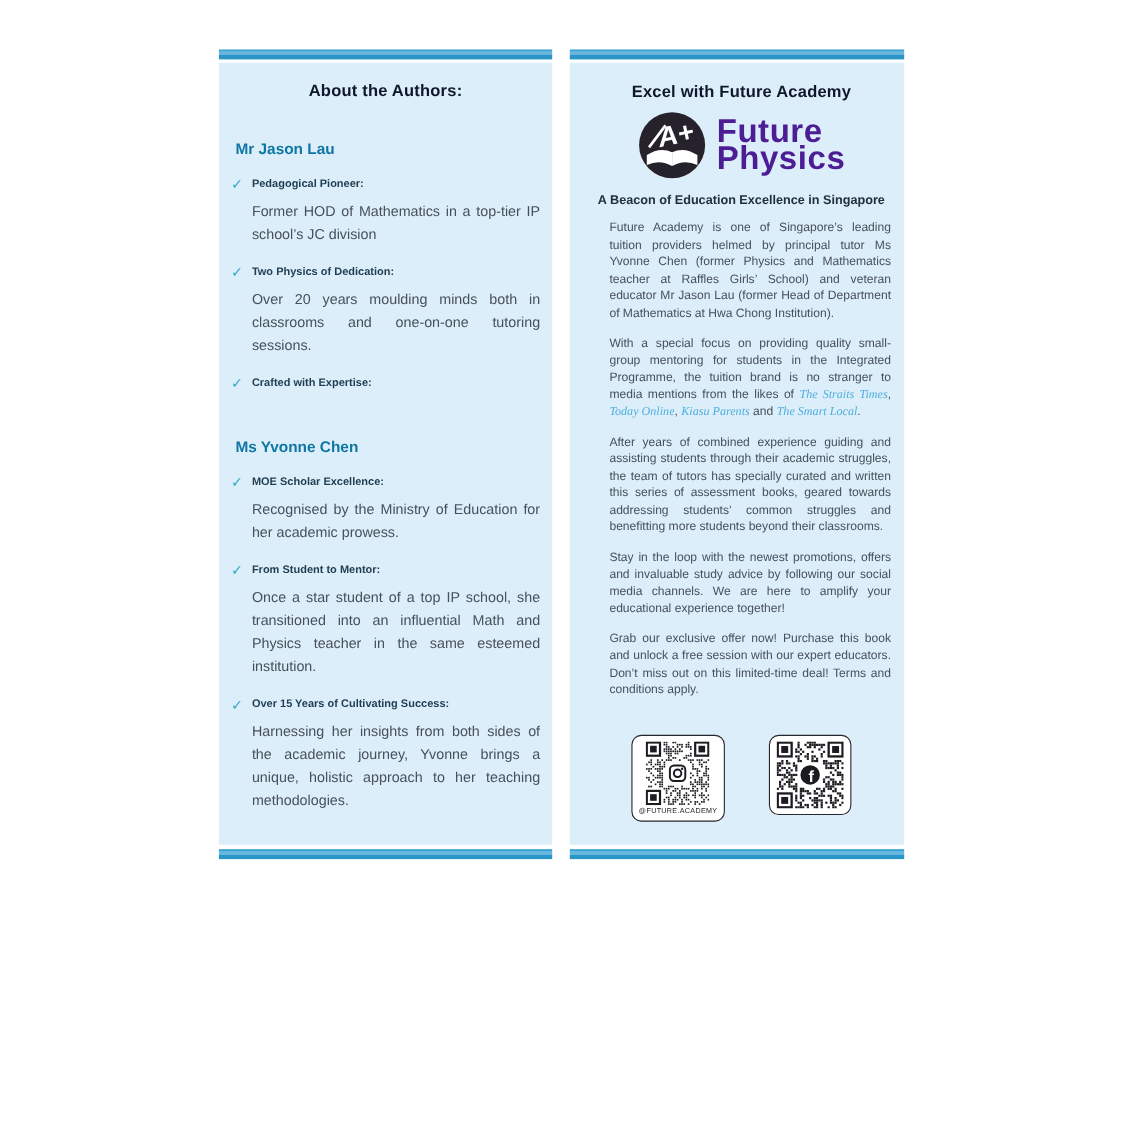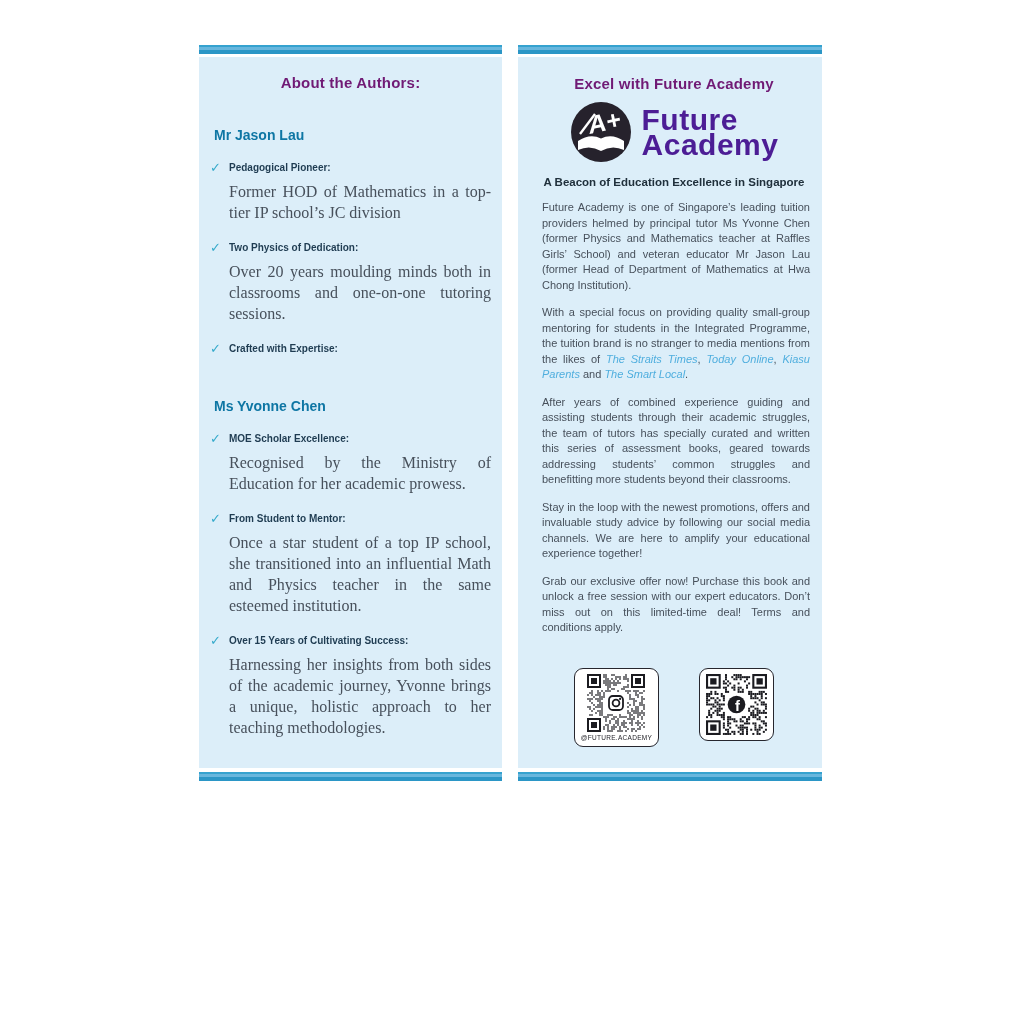--- a/index.html
+++ b/index.html
@@ -7,36 +7,36 @@
           font-family:"Liberation Sans",sans-serif;}
   .bar{position:absolute;height:9px;
        background:linear-gradient(180deg,#35A2CF 0 18%,#67B6DD 18% 58%,#2B96C6 58% 100%);}
   .bar.tl{left:199px;top:45px;width:303px;}
   .bar.tr{left:518px;top:45px;width:304px;}
   .bar.bl{left:199px;top:772px;width:303px;}
   .bar.br{left:518px;top:772px;width:304px;}
   .panel{position:absolute;top:57px;height:711px;background:#DCEEF9;box-sizing:border-box;}
   .panel.left{left:199px;width:303px;padding:17px 9px 0 9px;}
   .panel.right{left:518px;width:304px;padding:18px 12px 0 20px;}
-  .panel-title{margin:0;text-align:center;font-size:15px;font-weight:bold;color:#701a75;letter-spacing:.2px;}
+  .panel-title{margin:0;text-align:center;font-size:15px;font-weight:bold;color:#0f172a;letter-spacing:.2px;}
   
   .author-name{margin:36px 0 10px 6px;font-size:14px;font-weight:bold;color:#0E76A4;}
   .author-name.second{margin-top:36px;}
   .point{display:flex;margin:17px 2px 0 2px;}
   .check{flex:0 0 19px;font-size:13px;color:#35AACB;line-height:15px;}
   .point-content{flex:1;}
   .point-title{font-size:10px;font-weight:bold;color:#1F3C52;line-height:15px;margin-bottom:6px;}
-  .point-body{font-size:16px;line-height:21px;color:#47505B;text-align:justify;font-family:Liberation Serif, serif;}
+  .point-body{font-size:13px;line-height:21px;color:#47505B;text-align:justify;}
   
   .logo-row{display:flex;justify-content:center;align-items:center;gap:10px;margin-top:9px;}
   .logo-mark{width:62px;height:62px;flex:0 0 62px;}
   .logo-text{font-size:30px;line-height:25px;font-weight:bold;color:#4c1d95;letter-spacing:.5px;}
   .tagline{margin-top:13px;text-align:center;font-size:11.5px;font-weight:bold;color:#20303C;}
-  .para{margin:12px 0 0 4px;font-size:11px;line-height:15.5px;color:#47505B;text-align:justify;}
-  .para .em{color:#4FAEDE;font-style:italic;}
+  .para{margin:12px 0 0 16px;font-size:11px;line-height:15.5px;color:#47505B;text-align:justify;}
+  .para .em{color:#4FAEDE;font-style:italic;font-family:Liberation Serif, serif;}
   .qr-row{display:flex;justify-content:center;align-items:flex-start;gap:40px;margin-top:32px;}
   .qr-box{background:#fff;border:1.6px solid #26262E;border-radius:9px;padding:5px 6px;
           display:flex;flex-direction:column;align-items:center;}
   .qr-box svg{display:block;}
   .qr-label{margin-top:2px;font-size:6.5px;letter-spacing:.3px;color:#1E1E24;white-space:nowrap;}
 </style>
 </head>
 <body>
 
 <div class="canvas">
@@ -103,21 +103,21 @@
     <div class="logo-row">
       <svg class="logo-mark" viewBox="0 0 62 62" xmlns="http://www.w3.org/2000/svg">
         <circle cx="31" cy="31" r="30" fill="#26222C"></circle>
         <path d="M8 40 Q20 32 31 37.5 L31 50 Q20 43.5 8 49 Z" fill="#fff"></path>
         <path d="M54 40 Q42 32 31 37.5 L31 50 Q42 43.5 54 49 Z" fill="#fff"></path>
         <line x1="10" y1="33" x2="25" y2="13" stroke="#fff" stroke-width="2.4"></line>
         <text x="18" y="31" font-size="25" font-weight="bold" font-style="italic" font-family="Liberation Sans, sans-serif" fill="#fff" transform="rotate(-12 28 22)">A+</text>
       </svg>
       <div class="logo-text">
         <div>Future</div>
-        <div>Academy</div>
+        <div>Physics</div>
       </div>
     </div>
 
     <div class="tagline">A Beacon of Education Excellence in Singapore</div>
 
     <p class="para">Future Academy is one of Singapore’s leading tuition providers helmed by principal tutor Ms Yvonne Chen (former Physics and Mathematics teacher at Raffles Girls’ School) and veteran educator Mr Jason Lau (former Head of Department of Mathematics at Hwa Chong Institution).</p>
     <p class="para"><span>With a special focus on providing quality small-group mentoring for students in the Integrated Programme, the tuition brand is no stranger to media mentions from the likes of </span><span class="em">The Straits Times</span><span>, </span><span class="em">Today Online</span><span>, </span><span class="em">Kiasu Parents</span><span> and </span><span class="em">The Smart Local</span><span>.</span></p>
     <p class="para">After years of combined experience guiding and assisting students through their academic struggles, the team of tutors has specially curated and written this series of assessment books, geared towards addressing students’ common struggles and benefitting more students beyond their classrooms.</p>
     <p class="para">Stay in the loop with the newest promotions, offers and invaluable study advice by following our social media channels. We are here to amplify your educational experience together!</p>
     <p class="para">Grab our exclusive offer now! Purchase this book and unlock a free session with our expert educators. Don’t miss out on this limited-time deal! Terms and conditions apply.</p>

